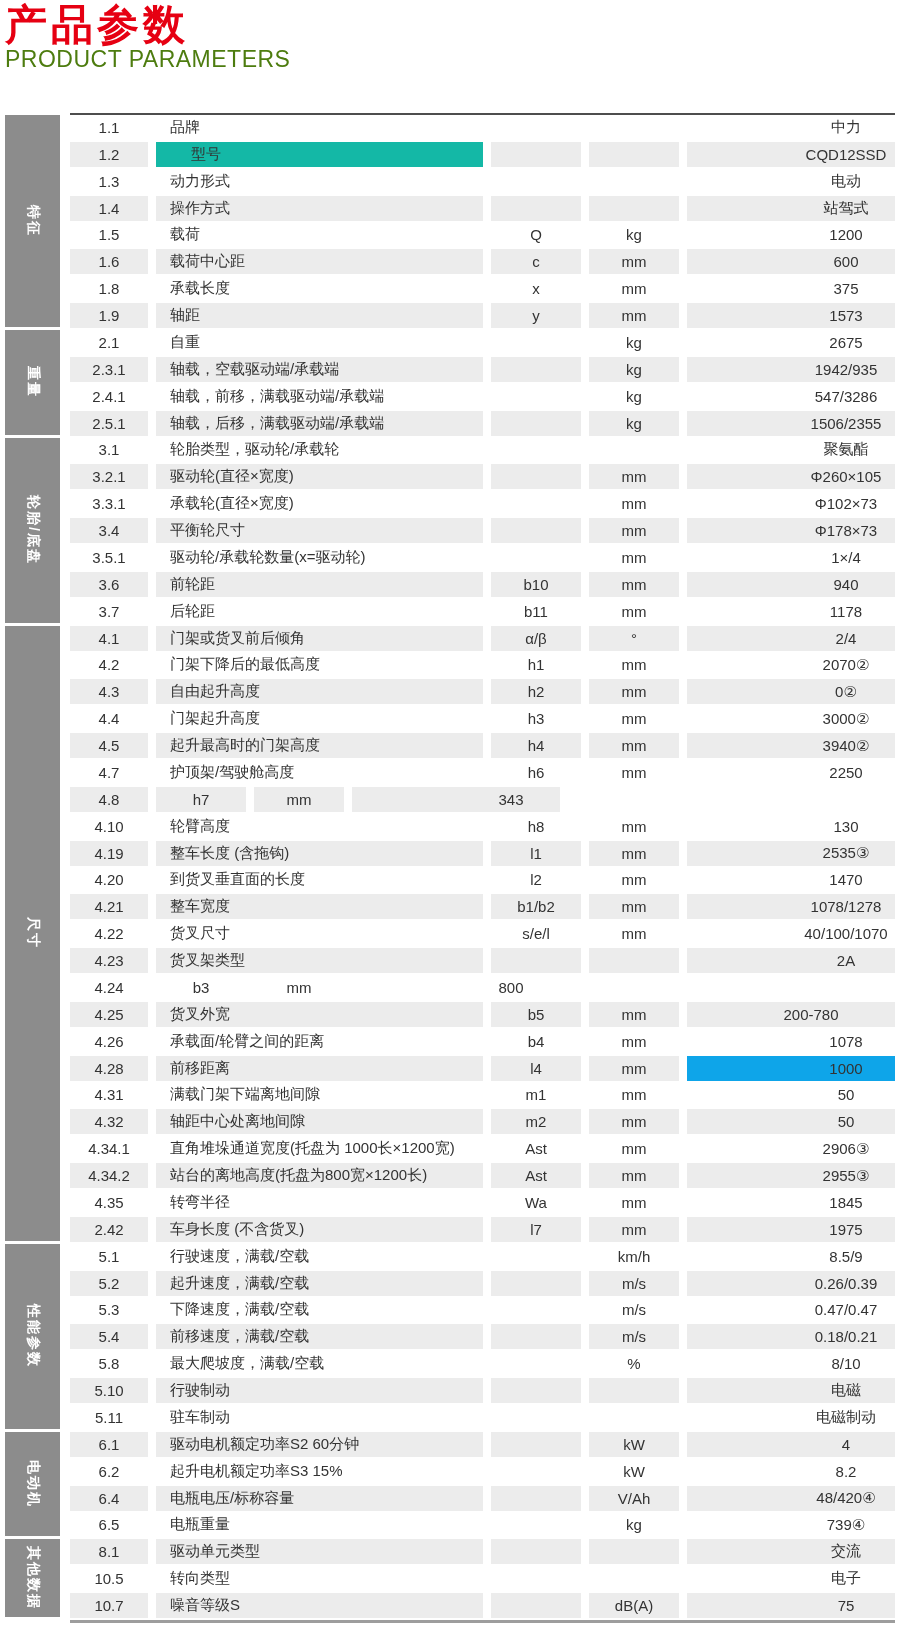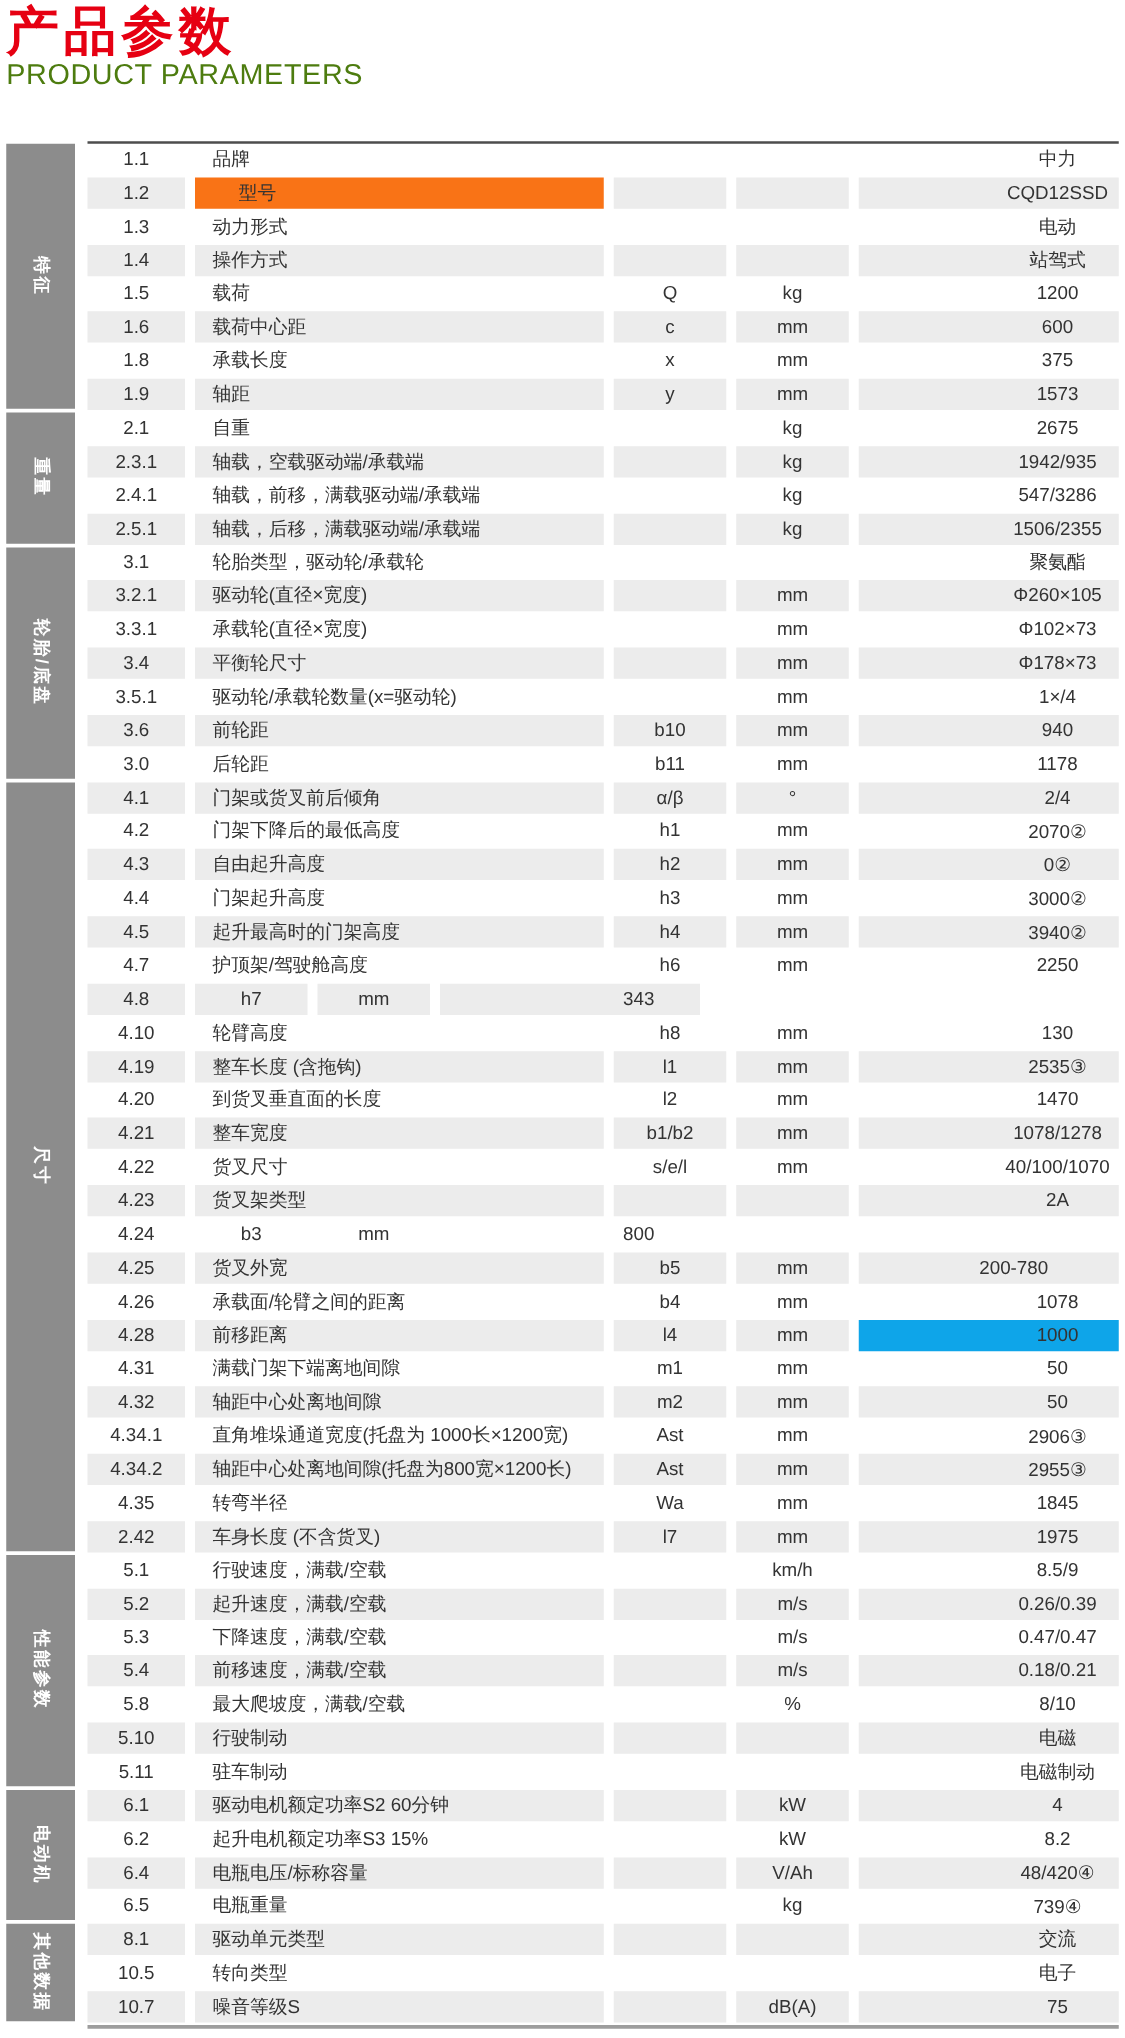--- a/index.html
+++ b/index.html
@@ -94,21 +94,21 @@
   <div class="row">
     <div class="cell c-no">1.1</div>
     <div class="cell c-name">品牌</div>
     <div class="cell c-sym"></div>
     <div class="cell c-unit"></div>
     <div class="cell c-val">中力</div>
   </div>
 
   <div class="row">
     <div class="cell c-no" style="background: rgb(236, 236, 236);">1.2</div>
-    <div class="cell c-name" style="background: #f97316; padding-left: 35px;">型号</div>
+    <div class="cell c-name" style="background: #14b8a6; padding-left: 35px;">型号</div>
     <div class="cell c-sym" style="background: rgb(236, 236, 236);"></div>
     <div class="cell c-unit" style="background: rgb(236, 236, 236);"></div>
     <div class="cell c-val" style="background: rgb(236, 236, 236);">CQD12SSD</div>
   </div>
 
   <div class="row">
     <div class="cell c-no">1.3</div>
     <div class="cell c-name">动力形式</div>
     <div class="cell c-sym"></div>
     <div class="cell c-unit"></div>
@@ -229,21 +229,21 @@
 
   <div class="row">
     <div class="cell c-no" style="background: rgb(236, 236, 236);">3.6</div>
     <div class="cell c-name" style="background: rgb(236, 236, 236);">前轮距</div>
     <div class="cell c-sym" style="background: rgb(236, 236, 236);">b10</div>
     <div class="cell c-unit" style="background: rgb(236, 236, 236);">mm</div>
     <div class="cell c-val" style="background: rgb(236, 236, 236);">940</div>
   </div>
 
   <div class="row">
-    <div class="cell c-no">3.0</div>
+    <div class="cell c-no">3.7</div>
     <div class="cell c-name">后轮距</div>
     <div class="cell c-sym">b11</div>
     <div class="cell c-unit">mm</div>
     <div class="cell c-val">1178</div>
   </div>
 
   <div class="row">
     <div class="cell c-no" style="background: rgb(236, 236, 236);">4.1</div>
     <div class="cell c-name" style="background: rgb(236, 236, 236);">门架或货叉前后倾角</div>
     <div class="cell c-sym" style="background: rgb(236, 236, 236);">α/β</div>
@@ -396,21 +396,21 @@
   <div class="row">
     <div class="cell c-no">4.34.1</div>
     <div class="cell c-name">直角堆垛通道宽度(托盘为 1000长×1200宽)</div>
     <div class="cell c-sym">Ast</div>
     <div class="cell c-unit">mm</div>
     <div class="cell c-val">2906③</div>
   </div>
 
   <div class="row">
     <div class="cell c-no" style="background: rgb(236, 236, 236);">4.34.2</div>
-    <div class="cell c-name" style="background: rgb(236, 236, 236);">轴距中心处离地间隙(托盘为800宽×1200长)</div>
+    <div class="cell c-name" style="background: rgb(236, 236, 236);">站台的离地高度(托盘为800宽×1200长)</div>
     <div class="cell c-sym" style="background: rgb(236, 236, 236);">Ast</div>
     <div class="cell c-unit" style="background: rgb(236, 236, 236);">mm</div>
     <div class="cell c-val" style="background: rgb(236, 236, 236);">2955③</div>
   </div>
 
   <div class="row">
     <div class="cell c-no">4.35</div>
     <div class="cell c-name">转弯半径</div>
     <div class="cell c-sym">Wa</div>
     <div class="cell c-unit">mm</div>

